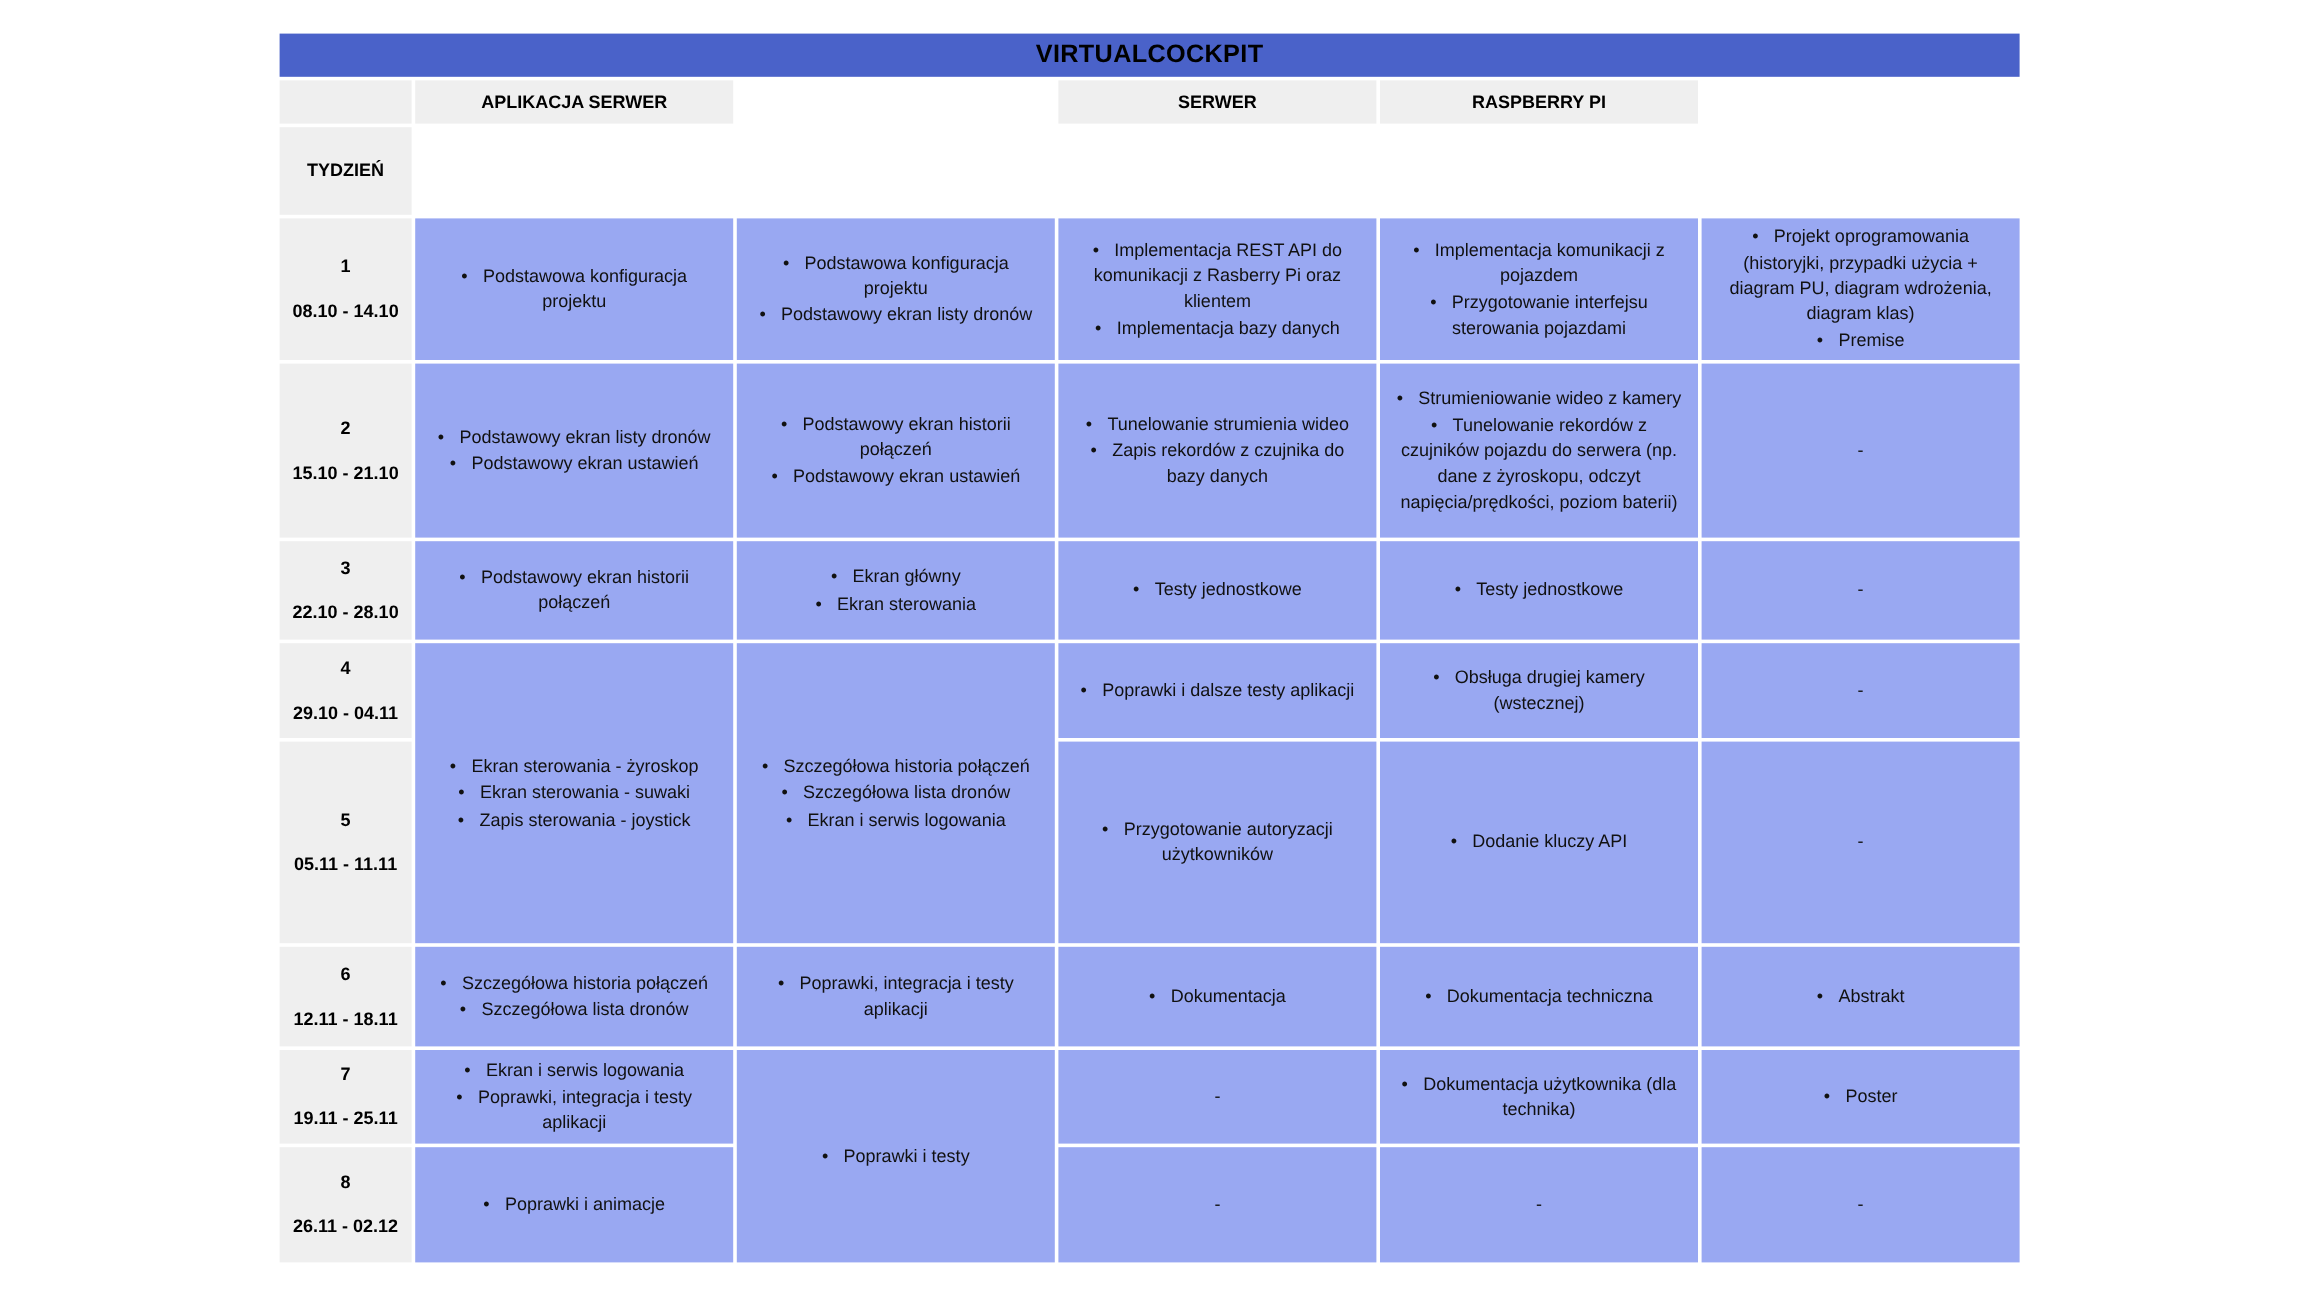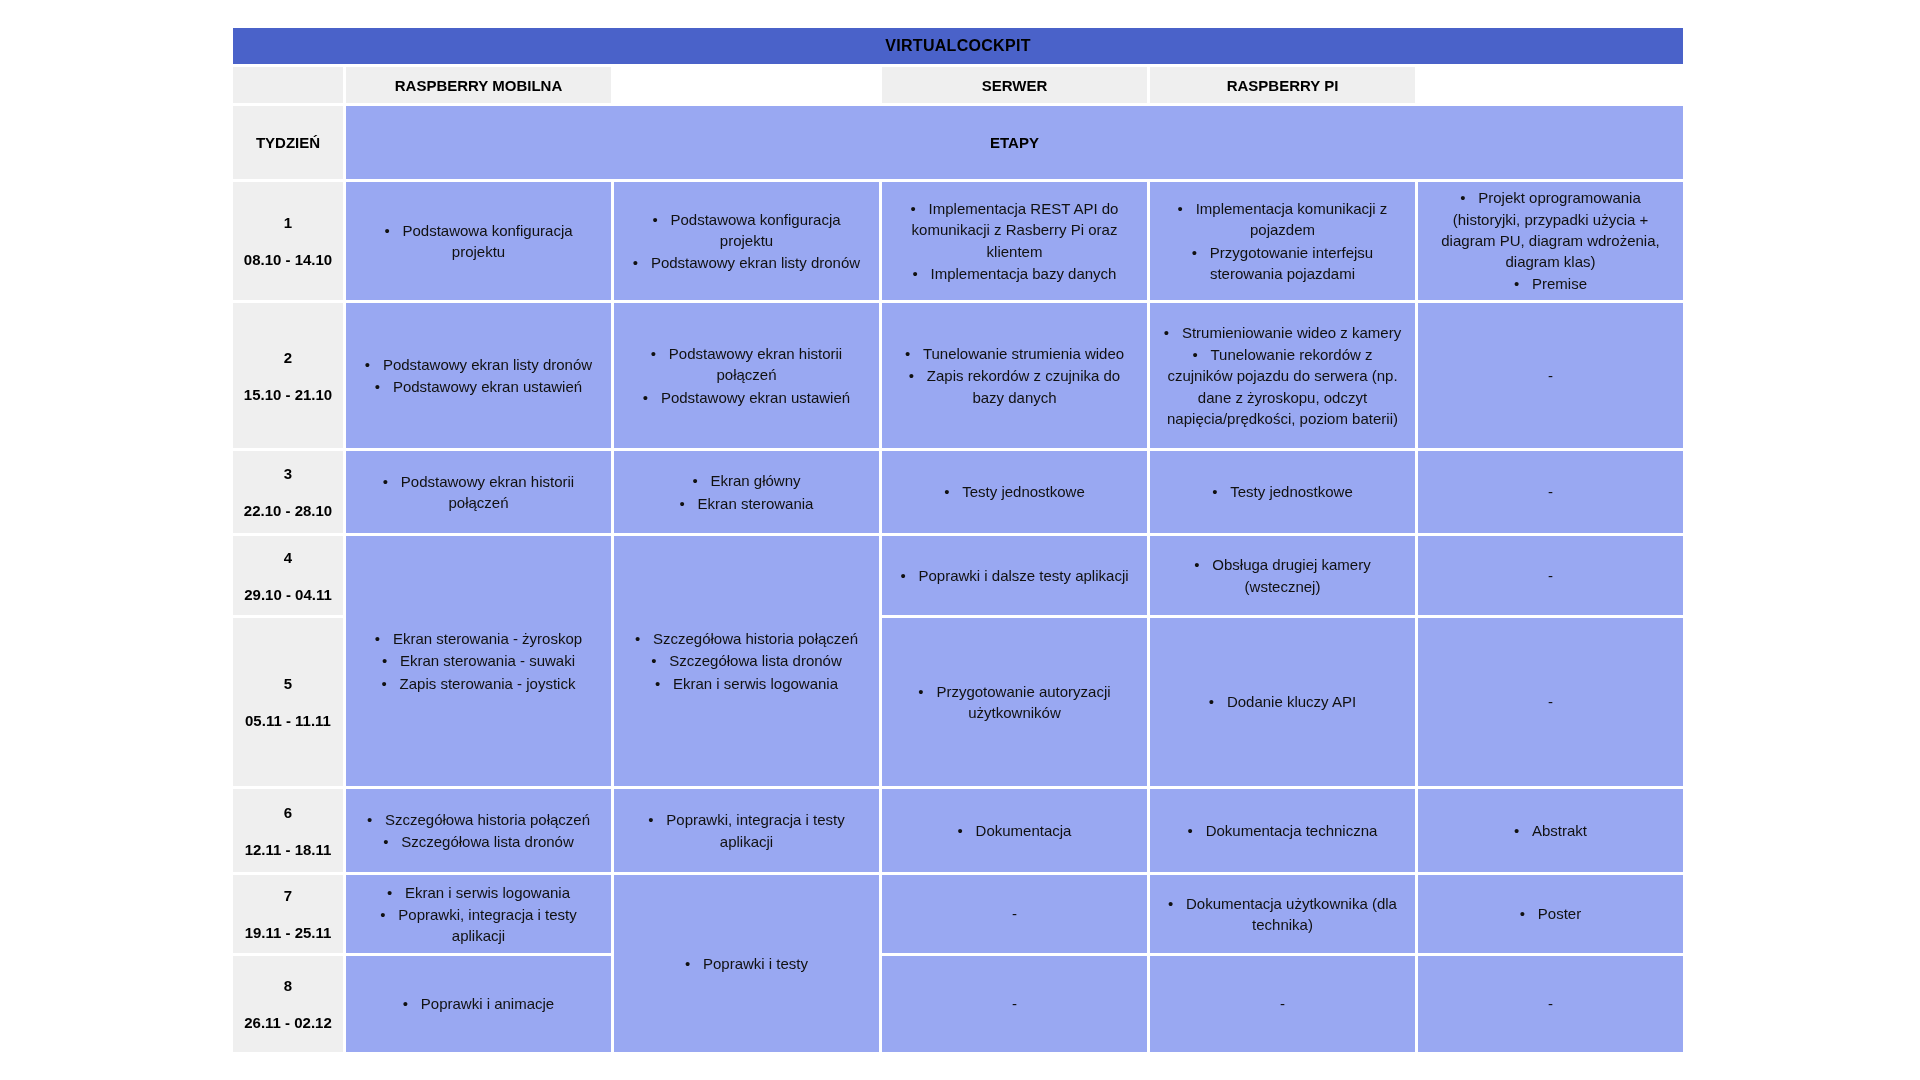--- a/index.html
+++ b/index.html
@@ -14,21 +14,21 @@
   .grid{
     display:grid;
     grid-template-columns:110px 265px 265px 265px 265px 265px;
     grid-template-rows:36px 36px 73px 118px 145px 82px 79px 168px 83px 78px 96px;
     gap:3px;
     background:#ffffff;
   }
   .cell{display:flex;align-items:center;justify-content:center;text-align:center;}
   .title{
     background:var(--c-bar);
-    font-weight:bold;font-size:16px;letter-spacing:.3px;color:#000;
+    font-weight:bold;font-size:21px;letter-spacing:.3px;color:#000;
   }
   .head{
     background:var(--c-gray);
     font-weight:bold;font-size:15px;color:#000;
   }
   .week{
     background:var(--c-gray);
     font-weight:bold;font-size:15px;color:#000;
     flex-direction:column;gap:20px;
   }
@@ -48,26 +48,25 @@
 </style>
 </head>
 <body>
 
 <div class="canvas">
   <div class="grid">
 
     <div class="cell title" style="grid-area:1/1/2/7">VIRTUALCOCKPIT</div>
 
     <div class="cell head" style="grid-area:2/1"></div>
-    <div class="cell head" style="grid-area:2/2">RASPBERRY MOBILNA</div>
+    <div class="cell head" style="grid-area:2/2">APLIKACJA SERWER</div>
     <div class="cell head" style="grid-area:2/4">SERWER</div>
     <div class="cell head" style="grid-area:2/5">RASPBERRY PI</div>
 
     <div class="cell head" style="grid-area:3/1">TYDZIEŃ</div>
-    <div class="cell etapy" style="grid-area:3/2/4/7">ETAPY</div>
 
     <div class="cell week" style="grid-area:4/1">
       <div>1</div>
       <div>08.10 - 14.10</div>
     </div>
     <div class="cell task" style="grid-area:4/2">
       <ul class="tasks">
         <li>Podstawowa konfiguracja projektu</li>
       </ul>
     </div>

